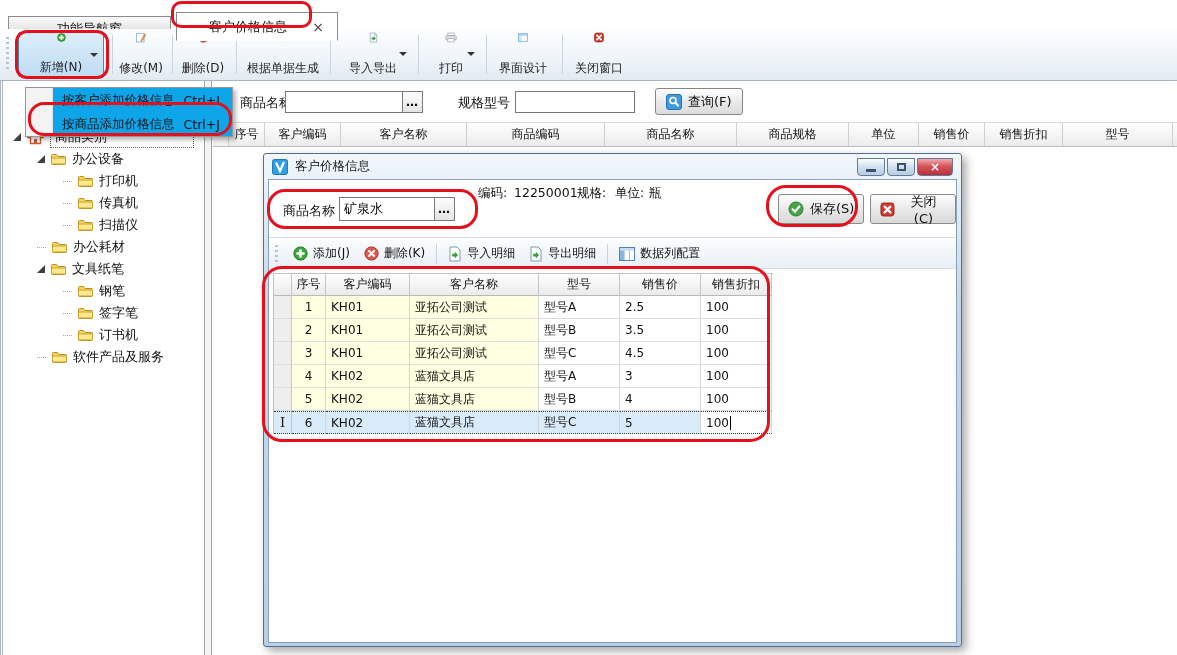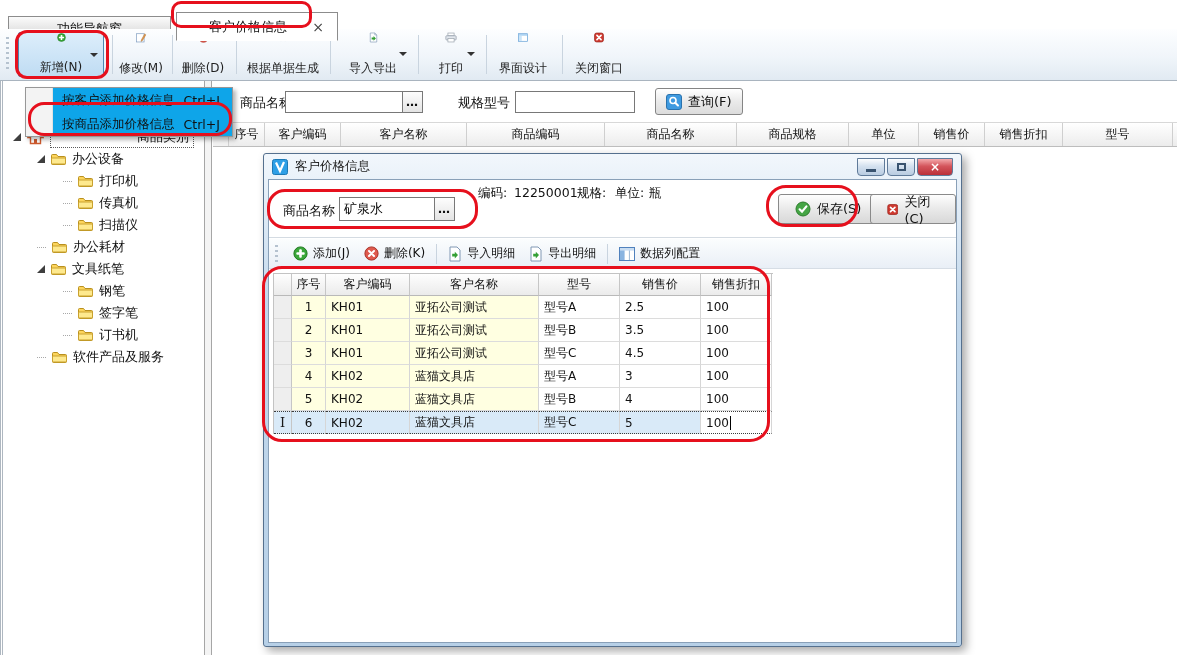--- a/index.html
+++ b/index.html
@@ -52,21 +52,21 @@
     box-shadow:0 1px 0 rgba(255,255,255,.8) inset; }
 
   
   .mainarea { position:absolute; left:212px; right:0; top:147px; bottom:0; background:#fff; }
   .mgh-row { position:absolute; left:213px; right:0; top:122px; height:25px; display:flex;
     background:linear-gradient(#ffffff,#ececec); border-top:1px solid #d8d8d8; border-bottom:1px solid #bdbdbd; }
   .mgh { border-right:1px solid #cfcfcf; display:flex; align-items:center; justify-content:center; white-space:nowrap; }
   .mgh.gutter { background:#f1f1f1; }
 
   
-  .treepanel { position:absolute; left:0; top:81px; bottom:0; width:204px; background:#fff; border-left:3px double #aeb7c0;text-align:right; }
+  .treepanel { position:absolute; left:0; top:81px; bottom:0; width:204px; background:#fff; border-left:3px double #aeb7c0; }
   .vsplit { position:absolute; left:204px; top:81px; bottom:0; width:8px; background:#f4f4f4;
     border-left:1px solid #a6a6a6; border-right:1px solid #a6a6a6; }
   .tree { position:absolute; left:2px; right:2px; top:45px; }
   .trow { display:flex; align-items:center; height:22px; font-size:13px; white-space:nowrap; }
   .exp { width:0; height:0; border-left:8px solid transparent; border-bottom:8px solid #3f3f3f; margin-right:6px; flex:none; }
   .stub { width:9px; border-top:1px dotted #a8a8a8; margin-right:6px; flex:none; }
   .ticon { margin-right:6px; flex:none; }
   .t-root { padding-left:8px; }
   .t-l1 { padding-left:32px; }
   .t-l2 { padding-left:58px; }
@@ -84,21 +84,21 @@
   .glyph-min { width:10px; height:3px; background:#39536f; margin-top:8px; }
   .glyph-max { width:9px; height:8px; border:2px solid #39536f; }
   .dlg-body { position:relative; width:100%; height:464px; background:#fff; border:1px solid #89a0b8; }
 
   .dlg-fields { position:absolute; left:0; right:0; top:0; height:58px; border-bottom:1px solid #d4dbe2; }
   .dlabel { position:absolute; top:22px; font-size:13px; }
   .dval { position:absolute; top:5px; font-size:12.5px; }
   .dinputwrap { position:absolute; left:70px; top:17px; width:116px; height:24px; border:1px solid #787878; display:flex; background:#fff; }
   .dinput { border:none; outline:none; flex:1; min-width:0; font:inherit; font-size:13px; padding:0 4px; }
   .dbtn2 { position:absolute; top:14px; height:30px; border:1px solid #8a8a8a; border-radius:3px;
-    background:linear-gradient(#fefefe,#e9e9e9 50%,#d8d8d8); display:flex; align-items:center; gap:6px; padding:0 16px; font-size:13px; }
+    background:linear-gradient(#fefefe,#e9e9e9 50%,#d8d8d8); display:flex; align-items:center; gap:6px; padding:0 9px; font-size:13px;text-align:center; }
 
   .dlg-toolbar { position:absolute; left:0; right:0; top:59px; height:30px;
     background:linear-gradient(#fbfdfe,#e9eff6); border-bottom:1px solid #d6dde5; display:flex; align-items:center; padding-left:6px; }
   .dgrip { width:3px; height:18px; background:repeating-linear-gradient(to bottom,#b5c2cf 0 2px,transparent 2px 5px); margin-right:8px; }
   .ditem { display:flex; align-items:center; gap:5px; padding:0 7px; white-space:nowrap; }
   .dsep { width:1px; height:20px; background:#c9d4df; margin:0 4px; }
 
   .dgrid { position:absolute; left:4px; top:93px; width:500px; border-left:1px solid #c3c3c3; border-top:1px solid #c3c3c3; }
   .dhead, .drow { display:flex; }
   .dc { border-right:1px solid #d6d6d6; border-bottom:1px solid #dcdcdc; display:flex; align-items:center; padding:0 5px; height:23px; white-space:nowrap; overflow:hidden; }

